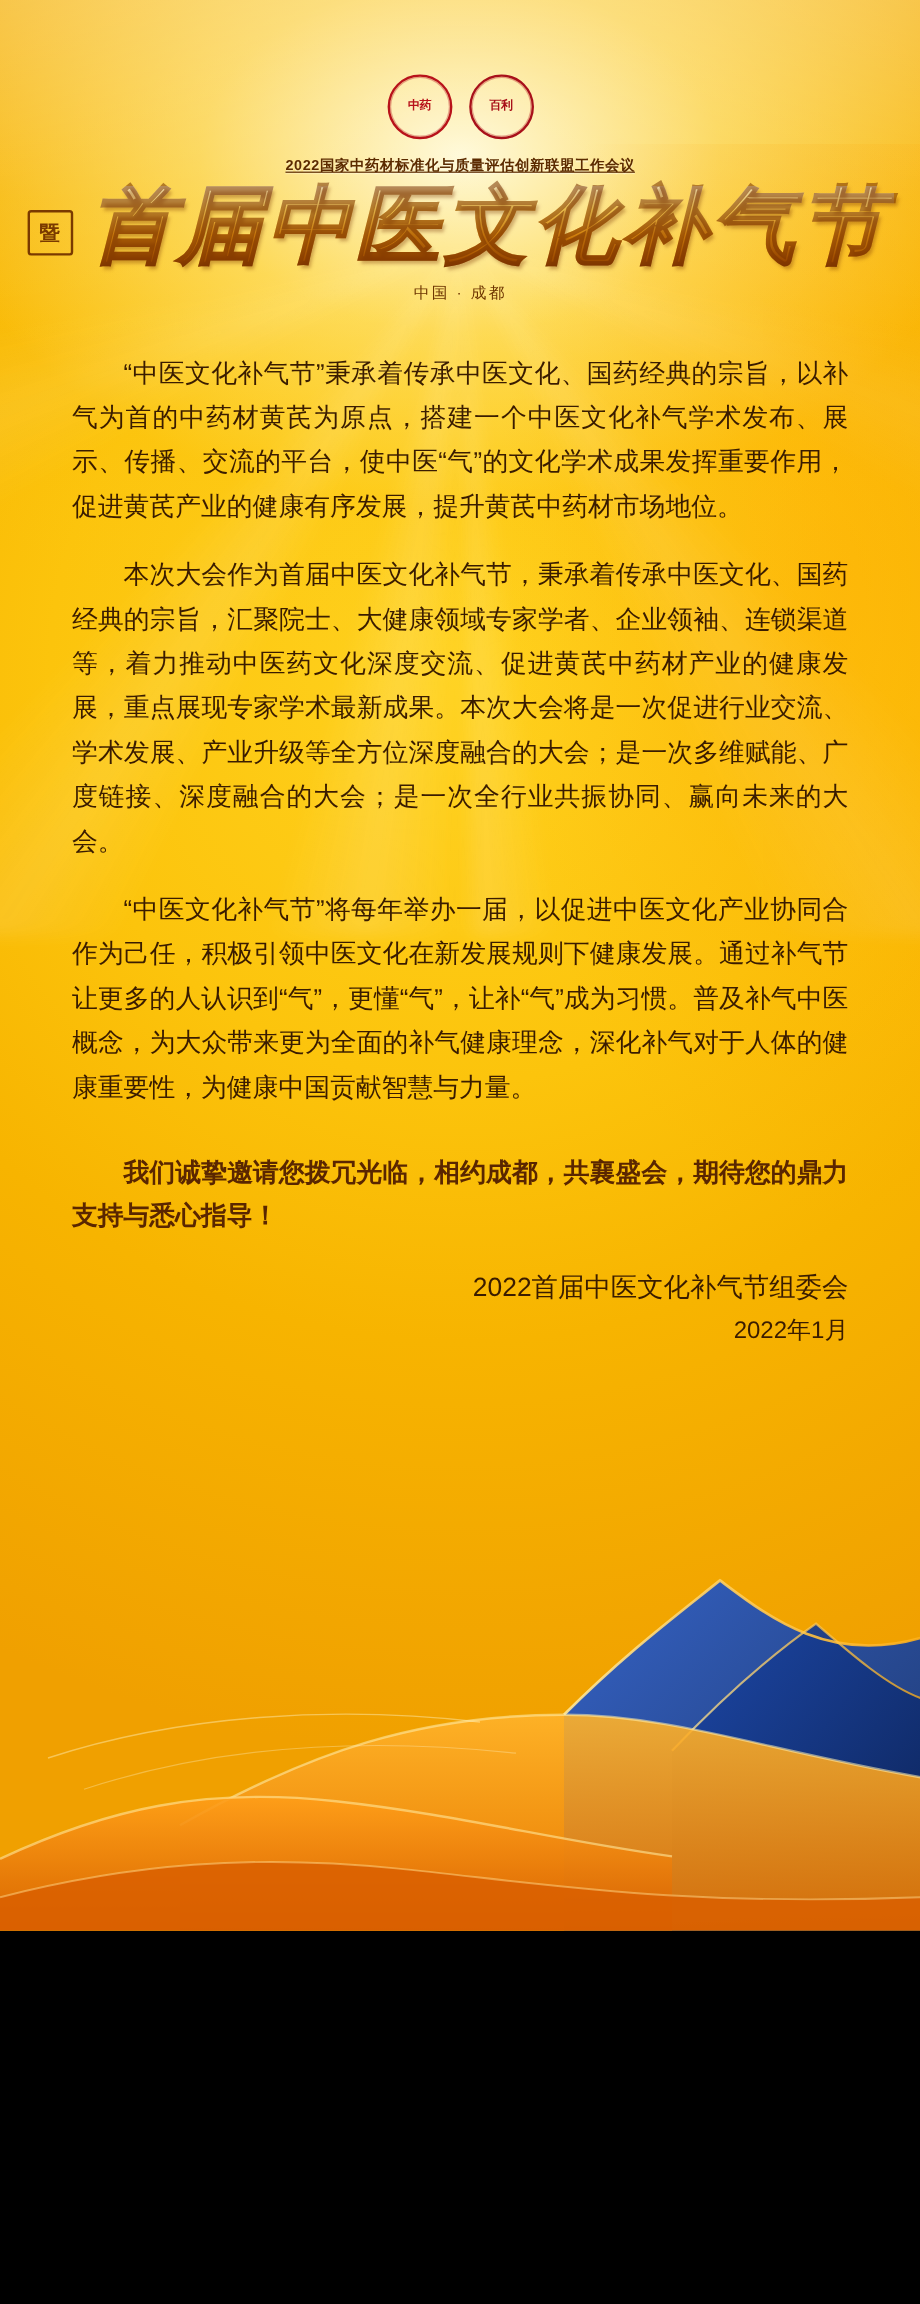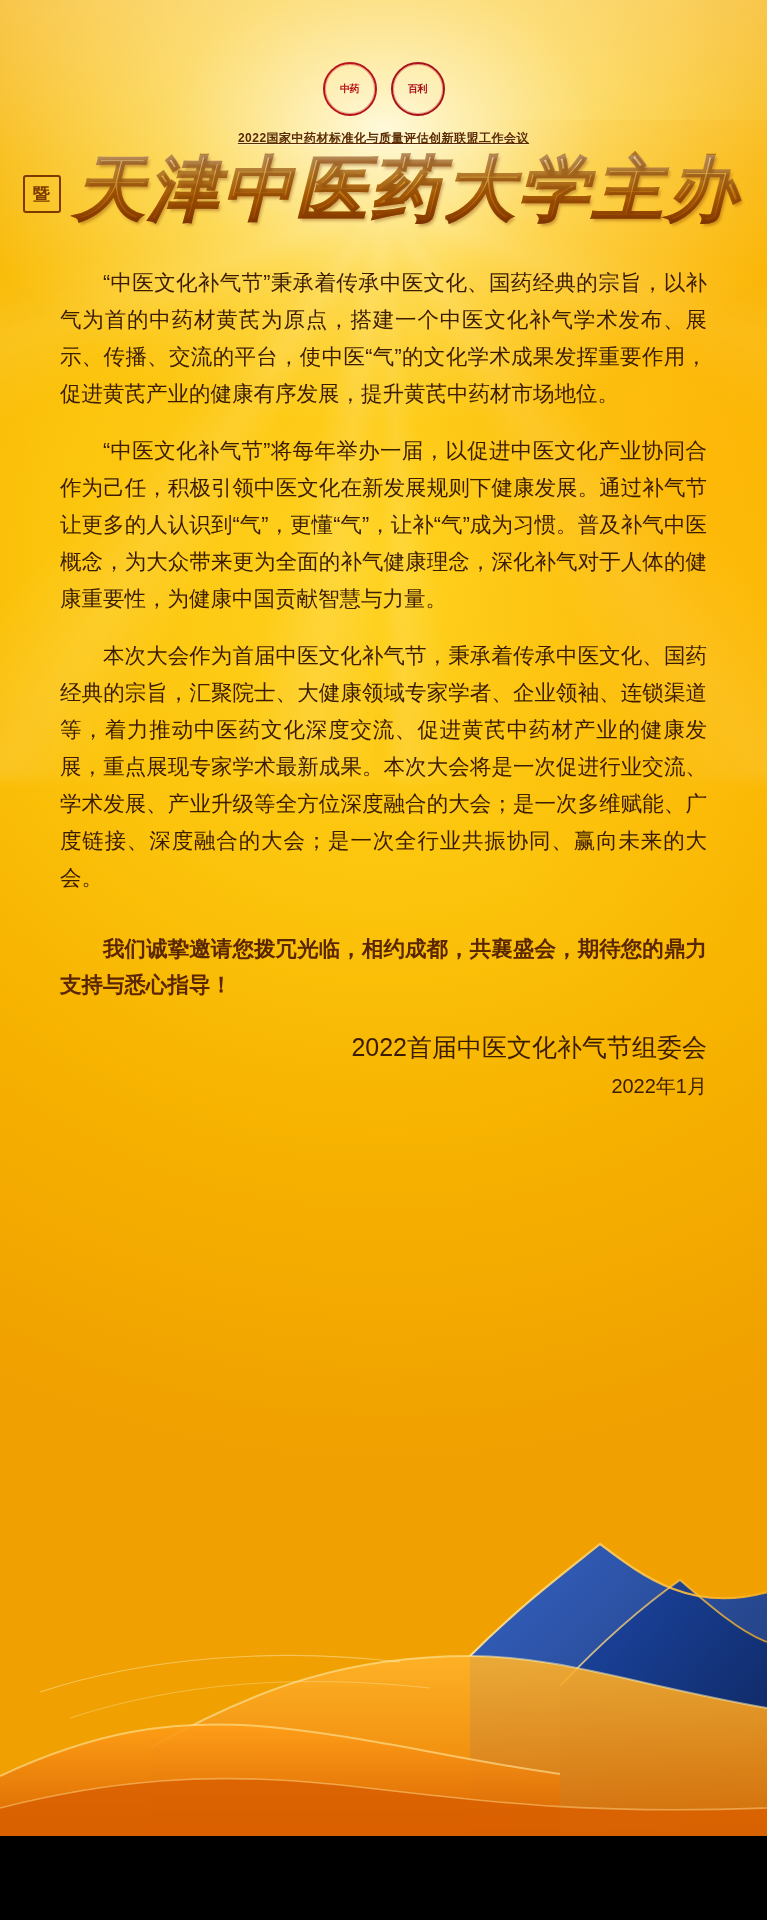--- a/index.html
+++ b/index.html
@@ -7,21 +7,21 @@
     padding: 0;
     background: #000;
   }
   body {
     font-family: "Liberation Sans", "DejaVu Sans", sans-serif;
   }
 
   .poster {
     position: relative;
     width: 767px;
-    height: 1836px;
+    height: 1609px;
     overflow: hidden;
     background:
       radial-gradient(ellipse 620px 420px at 50% 130px, rgba(255,252,225,0.95) 0%, rgba(255,235,140,0.55) 35%, rgba(255,200,40,0.08) 70%, rgba(255,190,20,0) 100%),
       radial-gradient(ellipse 900px 900px at 50% 560px, #ffd21f 0%, #fcc40c 38%, #f7b400 62%, #f0a000 100%),
       linear-gradient(180deg, #f6a705 0%, #ffc810 18%, #ffd622 40%, #ffc20a 62%, #f9a602 80%, #e98a00 100%);
   }
 
   
   .glow-rays {
     position: absolute;
@@ -183,21 +183,21 @@
     margin-bottom: 18px;
   }
   .signature {
     position: relative;
     z-index: 3;
     margin: 22px 60px 0 60px;
     text-align: right;
     color: #3a1c00;
   }
   .signature .org {
-    font-size: 25px;
+    font-size: 22px;
     line-height: 1.7;
   }
   .signature .date {
     font-size: 20px;
     line-height: 1.7;
   }
 
   
   .bottom-art {
     position: absolute;
@@ -221,29 +221,30 @@
 
     <div class="emblems">
       <div class="emblem">中药</div>
       <div class="emblem alt">百利</div>
     </div>
 
     <div class="meeting-title">2022国家中药材标准化与质量评估创新联盟工作会议</div>
 
     <div class="main-title-row">
       <div class="ji-badge">暨</div>
-      <div class="main-title">天津中医药大学主办</div>
+      <div class="main-title">首届中医文化补气节</div>
     </div>
 
+    <div class="location">中国 · 成都</div>
   </div>
 
   <div class="body-copy">
     <p>“中医文化补气节”秉承着传承中医文化、国药经典的宗旨，以补气为首的中药材黄芪为原点，搭建一个中医文化补气学术发布、展示、传播、交流的平台，使中医“气”的文化学术成果发挥重要作用，促进黄芪产业的健康有序发展，提升黄芪中药材市场地位。</p>
+    <p>本次大会作为首届中医文化补气节，秉承着传承中医文化、国药经典的宗旨，汇聚院士、大健康领域专家学者、企业领袖、连锁渠道等，着力推动中医药文化深度交流、促进黄芪中药材产业的健康发展，重点展现专家学术最新成果。本次大会将是一次促进行业交流、学术发展、产业升级等全方位深度融合的大会；是一次多维赋能、广度链接、深度融合的大会；是一次全行业共振协同、赢向未来的大会。</p>
     <p>“中医文化补气节”将每年举办一届，以促进中医文化产业协同合作为己任，积极引领中医文化在新发展规则下健康发展。通过补气节让更多的人认识到“气”，更懂“气”，让补“气”成为习惯。普及补气中医概念，为大众带来更为全面的补气健康理念，深化补气对于人体的健康重要性，为健康中国贡献智慧与力量。</p>
-    <p>本次大会作为首届中医文化补气节，秉承着传承中医文化、国药经典的宗旨，汇聚院士、大健康领域专家学者、企业领袖、连锁渠道等，着力推动中医药文化深度交流、促进黄芪中药材产业的健康发展，重点展现专家学术最新成果。本次大会将是一次促进行业交流、学术发展、产业升级等全方位深度融合的大会；是一次多维赋能、广度链接、深度融合的大会；是一次全行业共振协同、赢向未来的大会。</p>
     <p class="invite">我们诚挚邀请您拨冗光临，相约成都，共襄盛会，期待您的鼎力支持与悉心指导！</p>
   </div>
 
   <div class="signature">
     <div class="org">2022首届中医文化补气节组委会</div>
     <div class="date">2022年1月</div>
   </div>
 
   <div class="bottom-art">
     <svg viewBox="0 0 767 480" preserveAspectRatio="none" aria-hidden="true">

